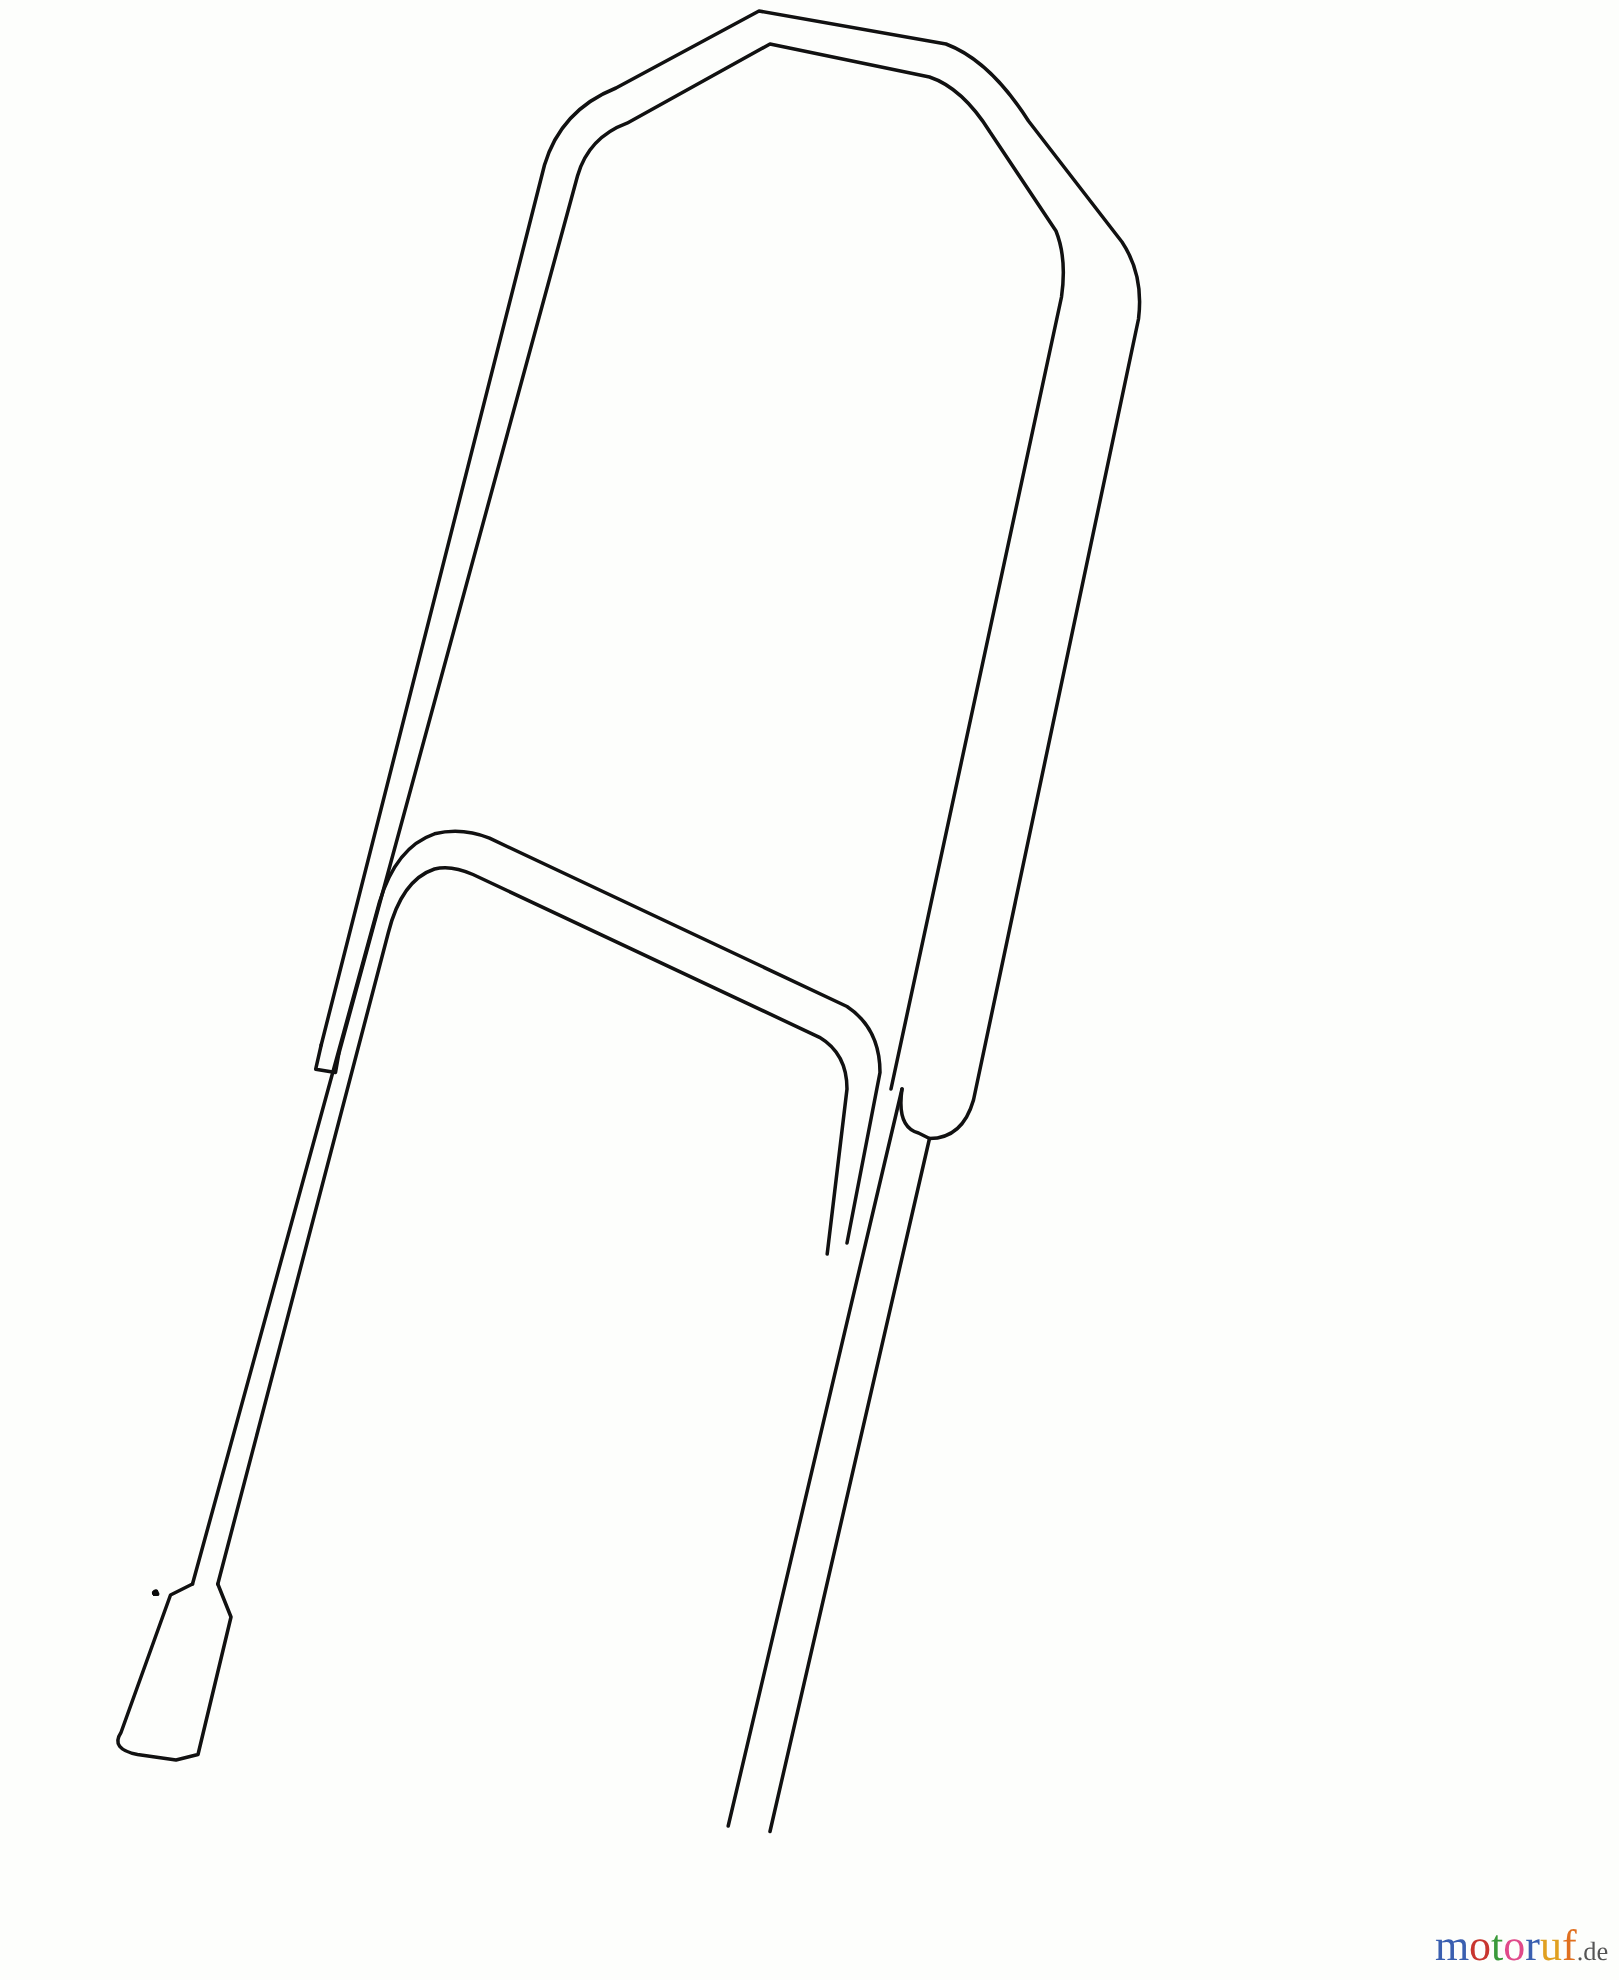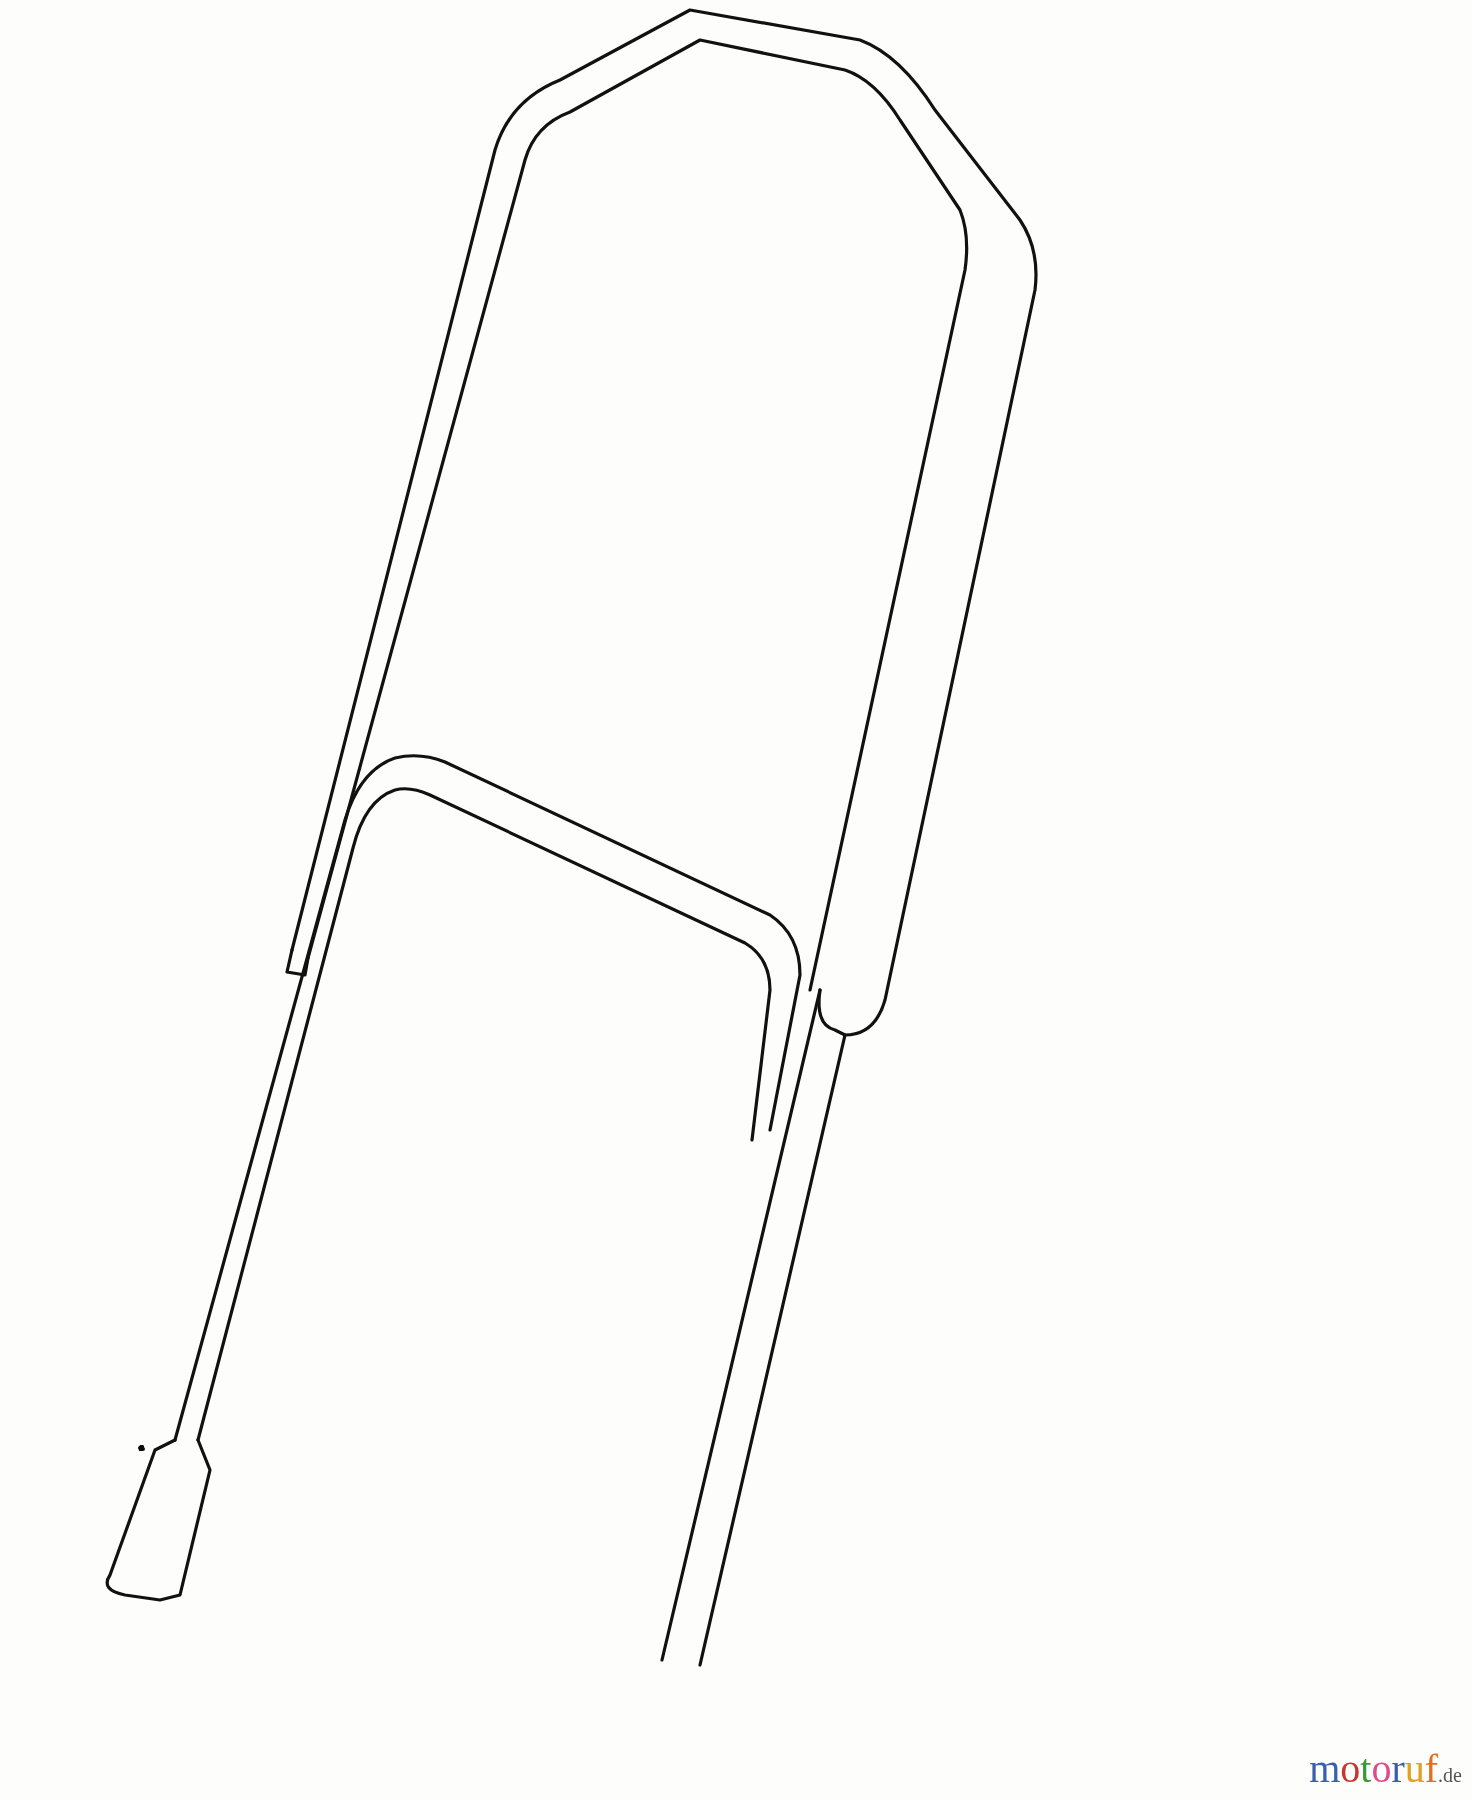--- a/index.html
+++ b/index.html
@@ -2,21 +2,21 @@
 <html><head>
 <meta charset="utf-8">
 <style>
   html, body { margin:0; padding:0; background:#fdfefc; }
   body { width:1472px; height:1800px; position:relative; overflow:hidden; font-family:"DejaVu Sans", sans-serif; }
   #diagram { position:absolute; left:0; top:0; width:1472px; height:1800px; }
   .ln { fill:none; stroke:#111; stroke-width:3.2; stroke-linecap:round; stroke-linejoin:round; }
   .solid { fill:#0c0c0c; stroke:#0c0c0c; stroke-width:2; }
   .wm { position:absolute; right:10px; bottom:8px; font-family:"Liberation Serif", serif; font-size:40px; letter-spacing:0; }
   .wm span { display:inline-block; }
-  .wm .tld { font-size:20px; color:#555; }
+  .wm .tld { font-size:24px; color:#555; }
 </style>
 </head>
 <body>
 
 <svg id="diagram" viewBox="0 0 1472 1800" xmlns="http://www.w3.org/2000/svg">
 
   <g>
 
     <path class="ln" d="M292,950 L495,150 Q510,100 560,80 L690,10 L860,40 Q900,55 935,110 L1020,220 Q1040,250 1035,290 L885,1000 Q875,1035 845,1035 L835,1030 Q815,1025 820,990"></path>
 

